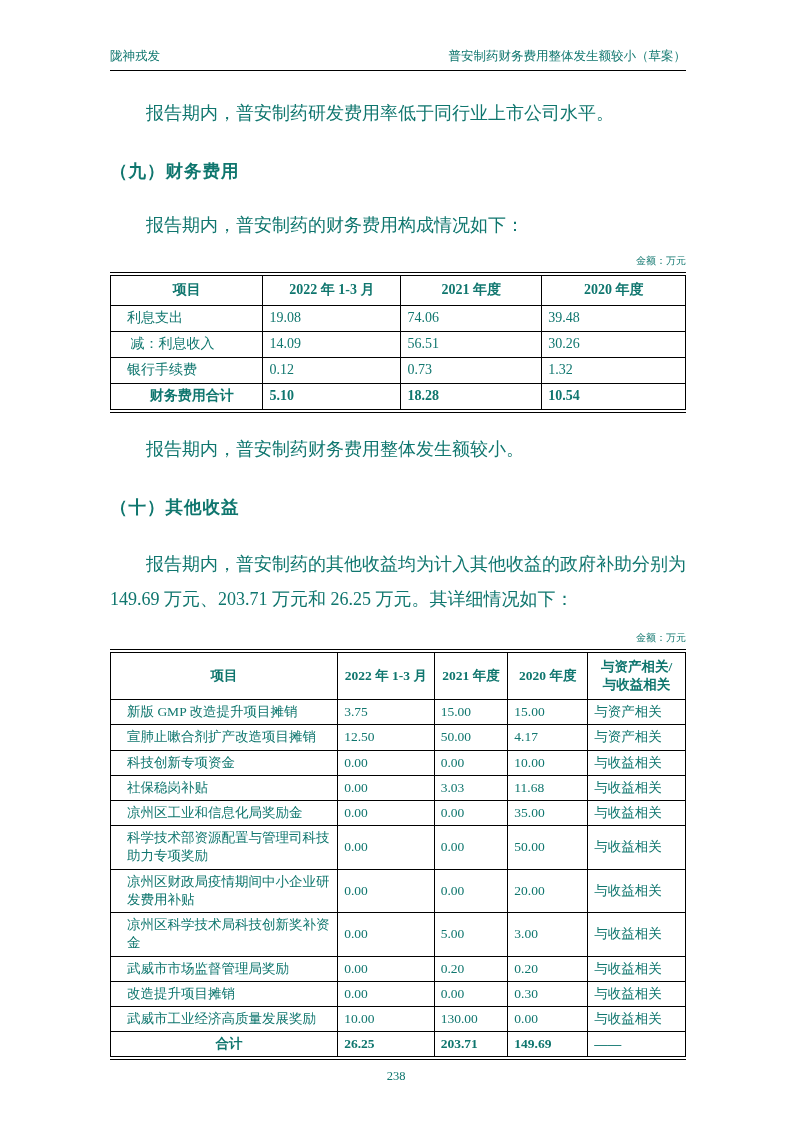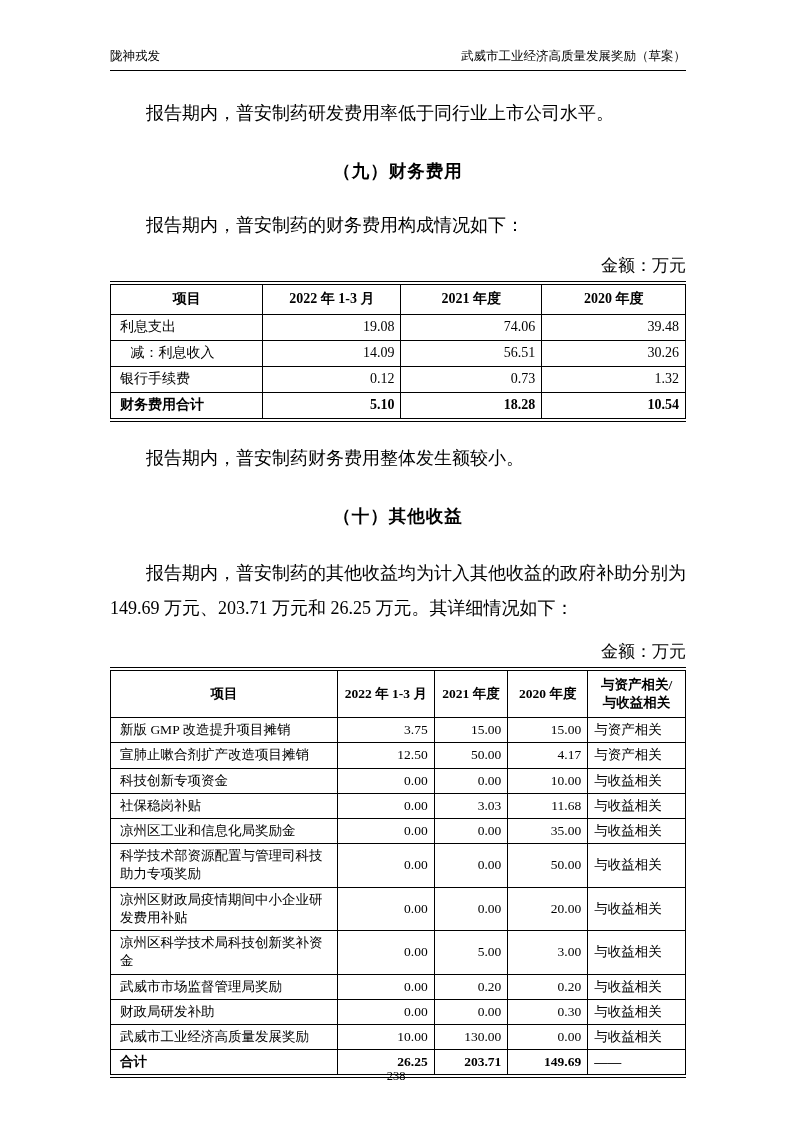--- a/index.html
+++ b/index.html
@@ -2,21 +2,21 @@
 <html lang="zh"><head>
 <meta charset="utf-8">
 <style>
   html,body { margin:0; padding:0; background:#e8e8e8; }
   .page {
     position:relative;
     width:793px; height:1122px;
     margin:0 auto;
     background:#ffffff;
     font-family:"Liberation Serif","DejaVu Serif",serif;
-    color:#000000;
+    color:#0f766e;
     box-sizing:border-box;
     padding:48px 107px 0 110px;
     overflow:hidden;
   }
   
   .runhead {
     display:flex; justify-content:space-between; align-items:flex-end;
     font-size:12.5px;
     padding-bottom:5px;
     border-bottom:1.5px solid #000;
@@ -27,24 +27,23 @@
     text-indent:2em; text-align:justify;
     margin:28px 0 0 0;
   }
   .para.tall { line-height:1.95; }
   
   .sec-heading {
     font-family:"Liberation Sans","DejaVu Sans",sans-serif;
     font-weight:bold; font-size:17.5px;
     margin:30px 0 0 0;
     letter-spacing:1px;
-    text-align:center;
   }
   .unit-label {
-    text-align:right; font-size:17px;
+    text-align:right; font-size:10px;
     margin:14px 0 4px 0;
   }
   
   table.fin {
     width:100%; border-collapse:collapse;
     border-top:4px double #000;
     border-bottom:4px double #000;
     table-layout:fixed;
   }
   table.fin th, table.fin td {
@@ -52,42 +51,42 @@
     padding:3px 6px;
     line-height:1.35;
     font-size:14px;
   }
   table.fin th {
     font-weight:bold; text-align:center;
     border-bottom:1.5px solid #000;
     padding:5px 3px;
     white-space:pre-line;
   }
-  table.fin td.c-label { text-align:left; padding-left:9px; }
+  table.fin td.c-label { text-align:left; padding-left:16px; }
   table.fin td.c-label.indent { padding-left:1.4em; }
-  table.fin td.num { text-align:right; }
+  table.fin td.num { }
   table.fin td.cat { }
   table.fin tr.total td { font-weight:bold; border-top:1.5px solid #000; }
-  table.fin tr.total td.c-label { text-align:left; }
+  table.fin tr.total td.c-label { text-align:center; }
   #table-other th, #table-other td { font-size:13.5px; }
   .note { margin-top:22px; }
   
   .pagenum {
     position:absolute; left:0; right:1px; bottom:38px;
     text-align:center; font-size:12.5px;
   }
 </style>
 </head>
 <body>
 
 <div class="page">
 
   <div class="runhead">
     <span>陇神戎发</span>
-    <span>武威市工业经济高质量发展奖励（草案）</span>
+    <span>普安制药财务费用整体发生额较小（草案）</span>
   </div>
 
   <p class="para">报告期内，普安制药研发费用率低于同行业上市公司水平。</p>
 
   <h2 class="sec-heading">（九）财务费用</h2>
 
   <p class="para">报告期内，普安制药的财务费用构成情况如下：</p>
 
   <div class="unit-label">金额：万元</div>
 
@@ -218,21 +217,21 @@
           <td class="cat">与收益相关</td>
         </tr>
         <tr>
           <td class="c-label">武威市市场监督管理局奖励</td>
           <td class="num">0.00</td>
           <td class="num">0.20</td>
           <td class="num">0.20</td>
           <td class="cat">与收益相关</td>
         </tr>
         <tr>
-          <td class="c-label">财政局研发补助</td>
+          <td class="c-label">改造提升项目摊销</td>
           <td class="num">0.00</td>
           <td class="num">0.00</td>
           <td class="num">0.30</td>
           <td class="cat">与收益相关</td>
         </tr>
         <tr>
           <td class="c-label">武威市工业经济高质量发展奖励</td>
           <td class="num">10.00</td>
           <td class="num">130.00</td>
           <td class="num">0.00</td>

